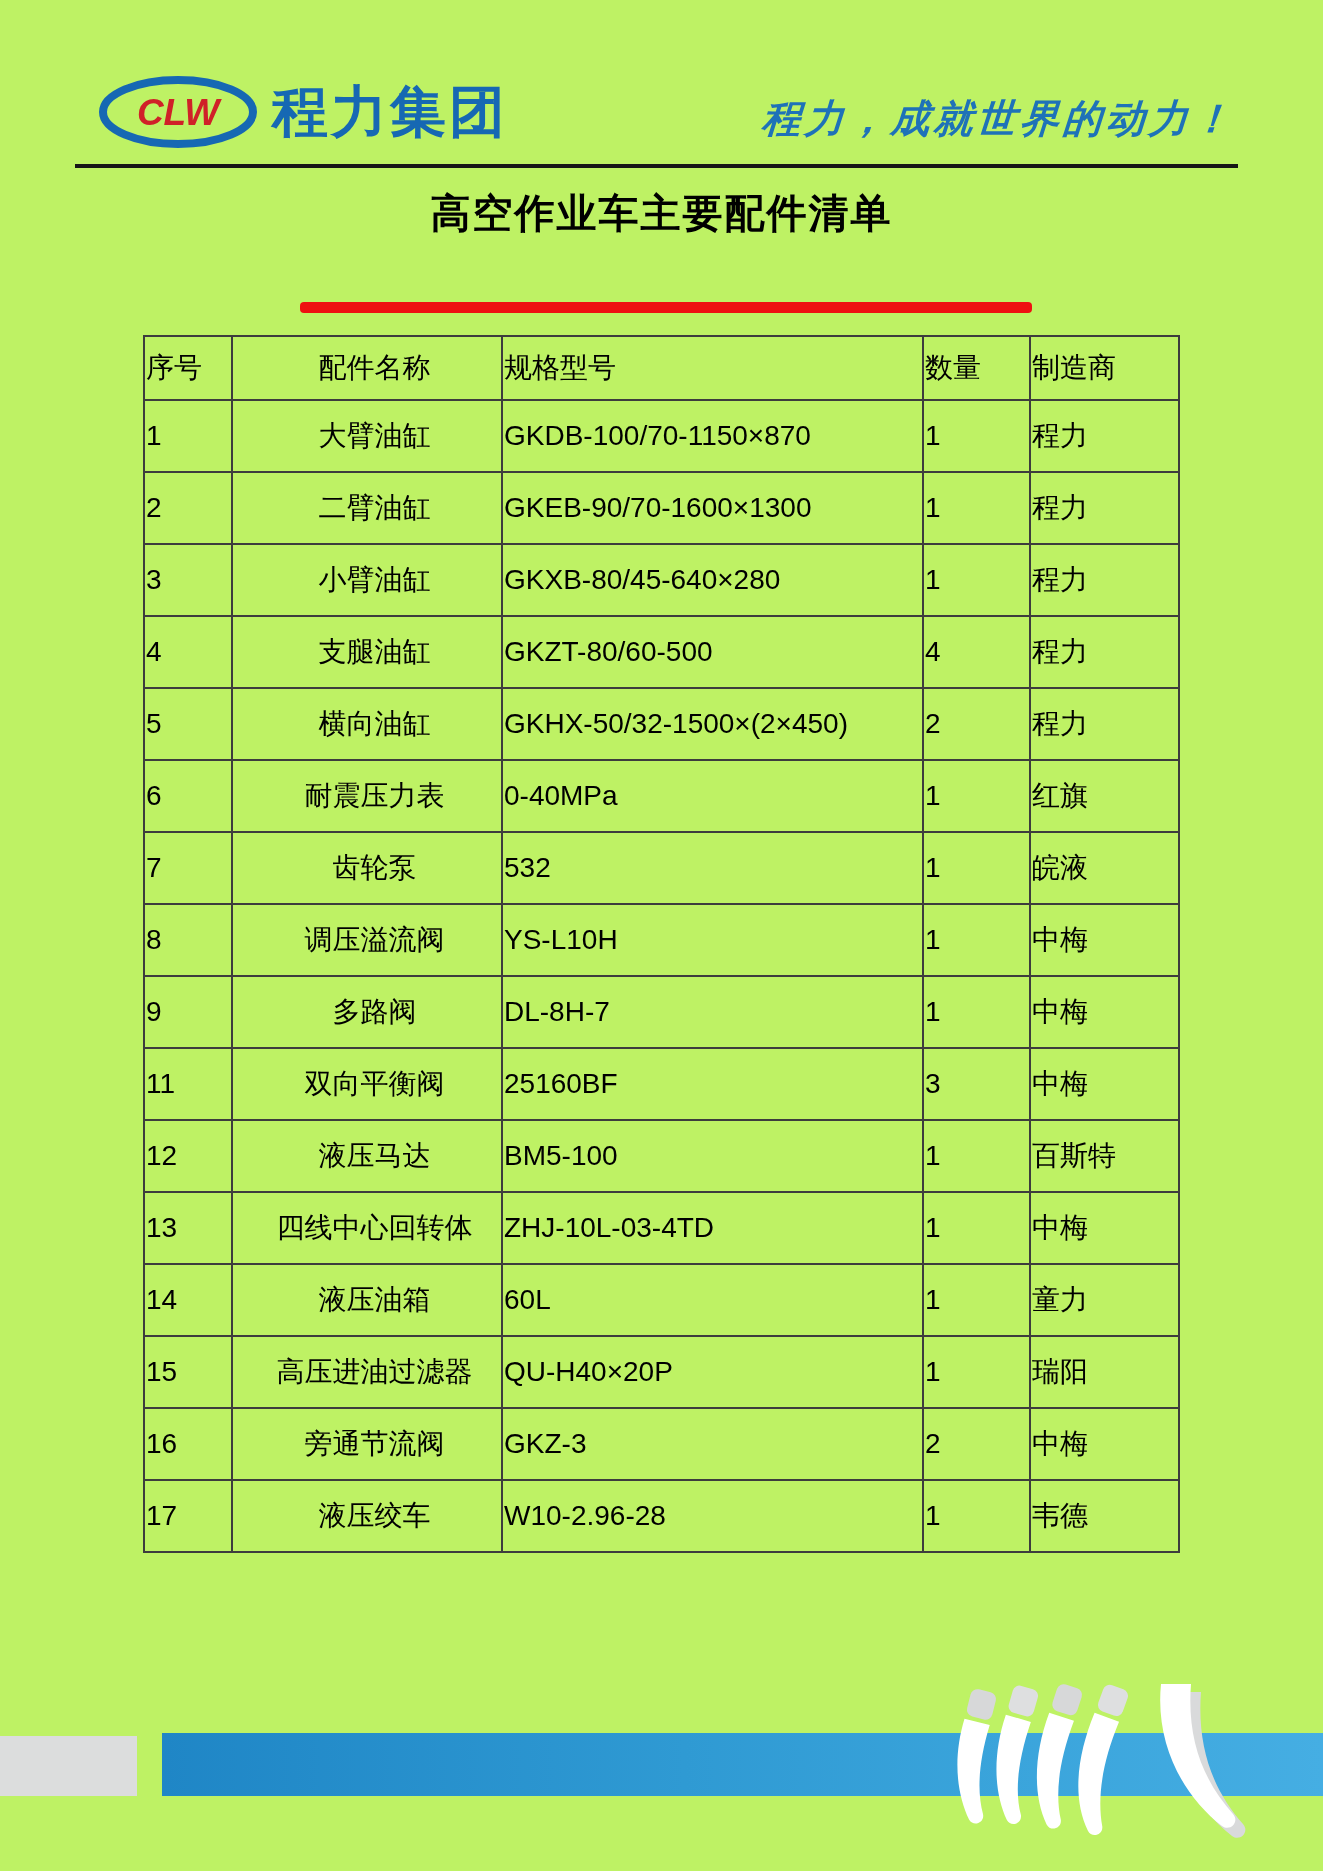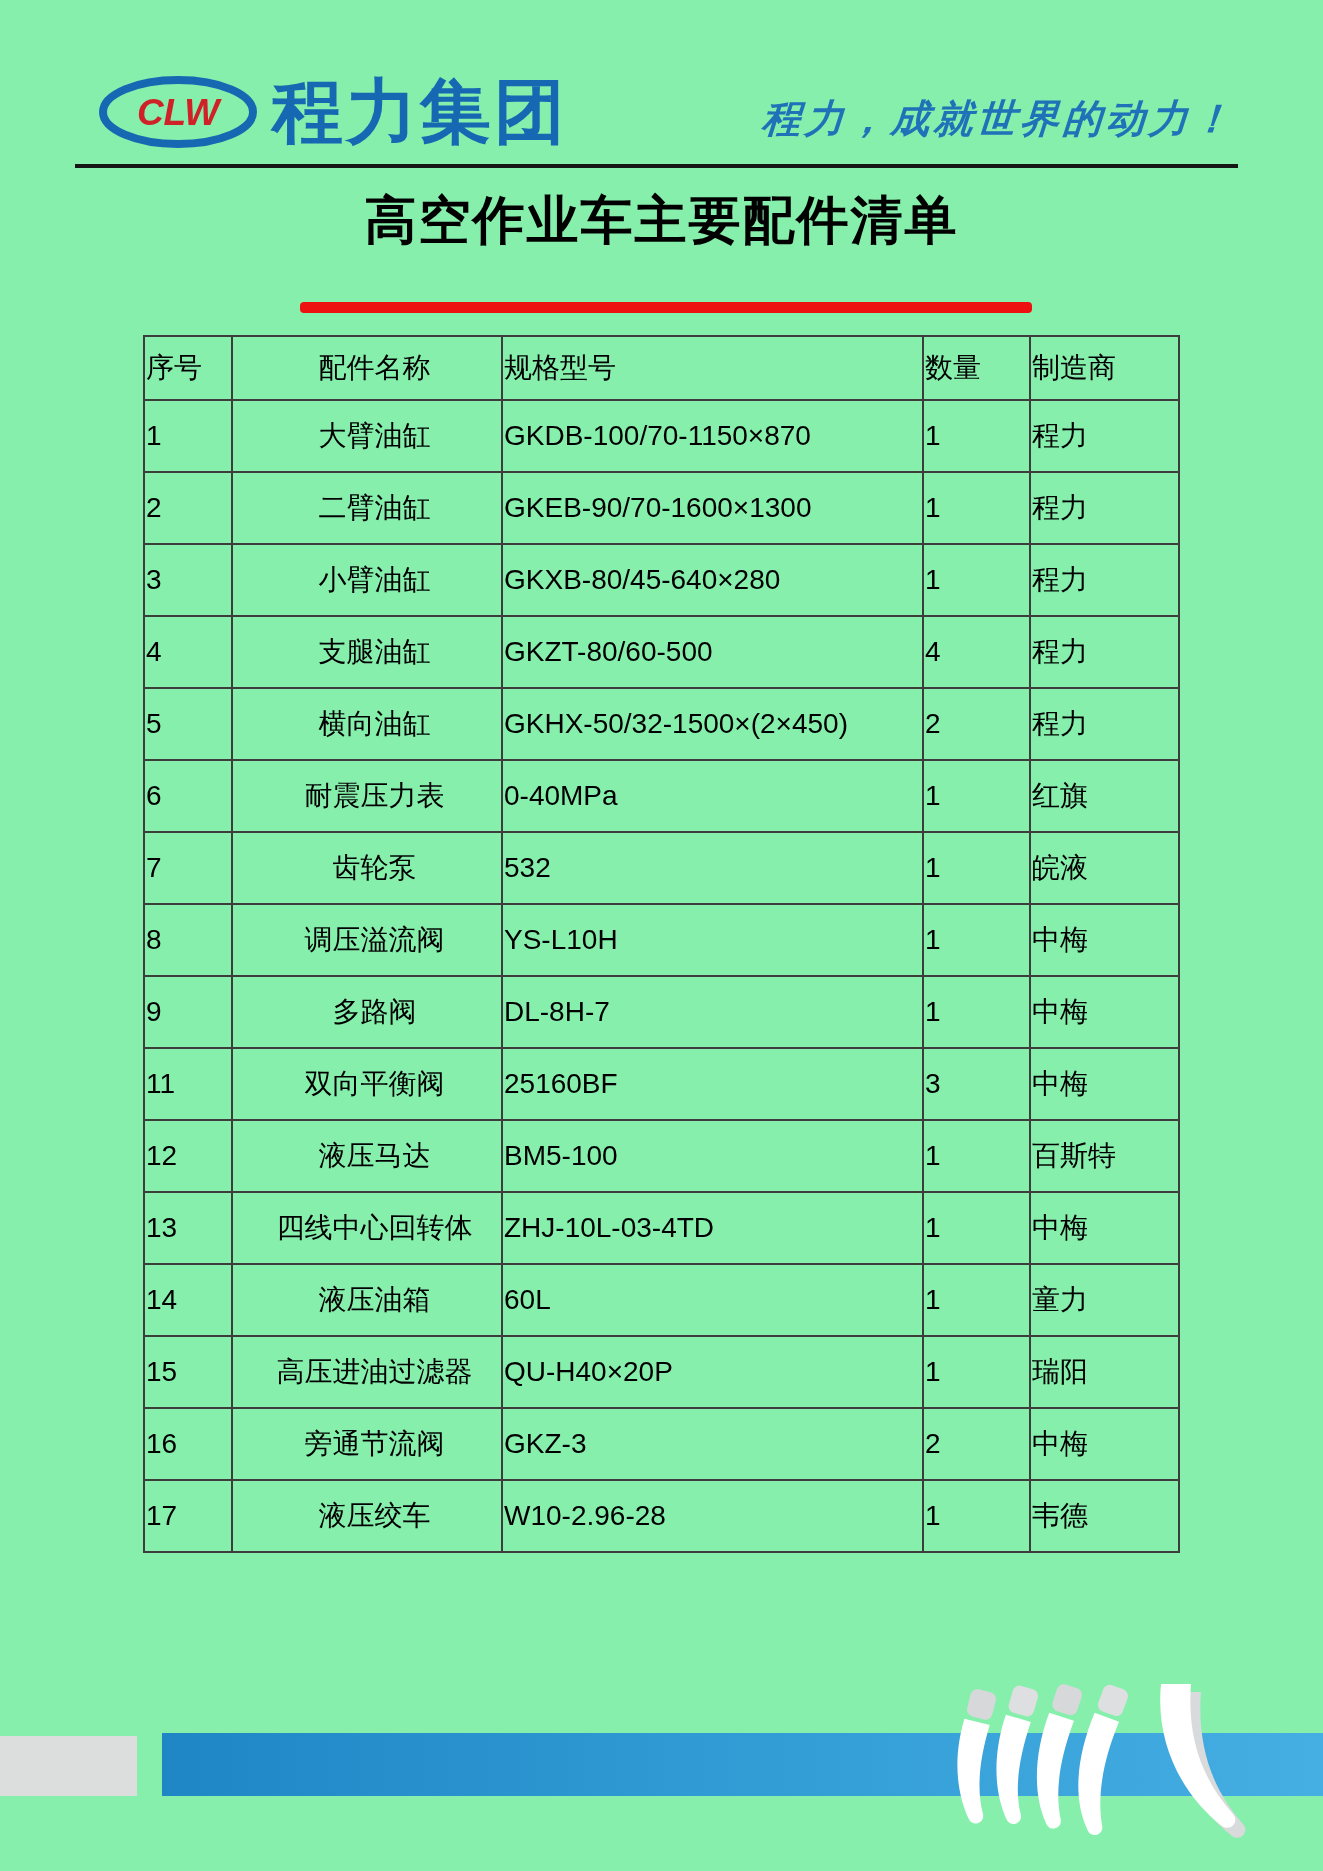--- a/index.html
+++ b/index.html
@@ -1,38 +1,38 @@
 <!DOCTYPE html>
 <html><head>
 <meta charset="utf-8">
 <style>
   html,body { margin:0; padding:0; background:#ffffff; }
   .page {
-    position:relative; width:1323px; height:1871px; background:#86efac;
+    position:relative; width:1323px; height:1871px; background:#bef264;
     font-family:"Liberation Sans", sans-serif; overflow:hidden;
   }
 
   
   .logo-group { position:absolute; left:98px; top:76px; display:flex; align-items:center; }
   .logo-oval { display:block; }
   .logo-name {
-    margin-left:14px; color:#1668b3; font-size:71px; font-weight:bold;
+    margin-left:14px; color:#1668b3; font-size:56px; font-weight:bold;
     letter-spacing:3px; line-height:70px; white-space:nowrap;
   }
   .slogan {
     position:absolute; right:88px; top:92px; color:#1e72b8;
     font-size:39px; font-weight:bold; font-style:italic; letter-spacing:4px;
     white-space:nowrap; transform:skewX(-4deg);
   }
   .header-rule { position:absolute; left:75px; top:164px; width:1163px; height:4px; background:#161616; }
 
   
   .title {
     position:absolute; left:0; top:186px; width:100%; text-align:center;
-    font-size:52px; font-weight:bold; color:#000; letter-spacing:2px;
+    font-size:40px; font-weight:bold; color:#000; letter-spacing:2px;
   }
   .red-line { position:absolute; left:300px; top:302px; width:732px; height:11px; background:#ee1111; border-radius:4px; }
 
   
   table.parts {
     position:absolute; left:143px; top:335px; width:1035px;
     border-collapse:collapse; table-layout:fixed;
   }
   table.parts th, table.parts td {
     border:2px solid #3d3d3d; color:#000; font-size:28px; font-weight:normal;

